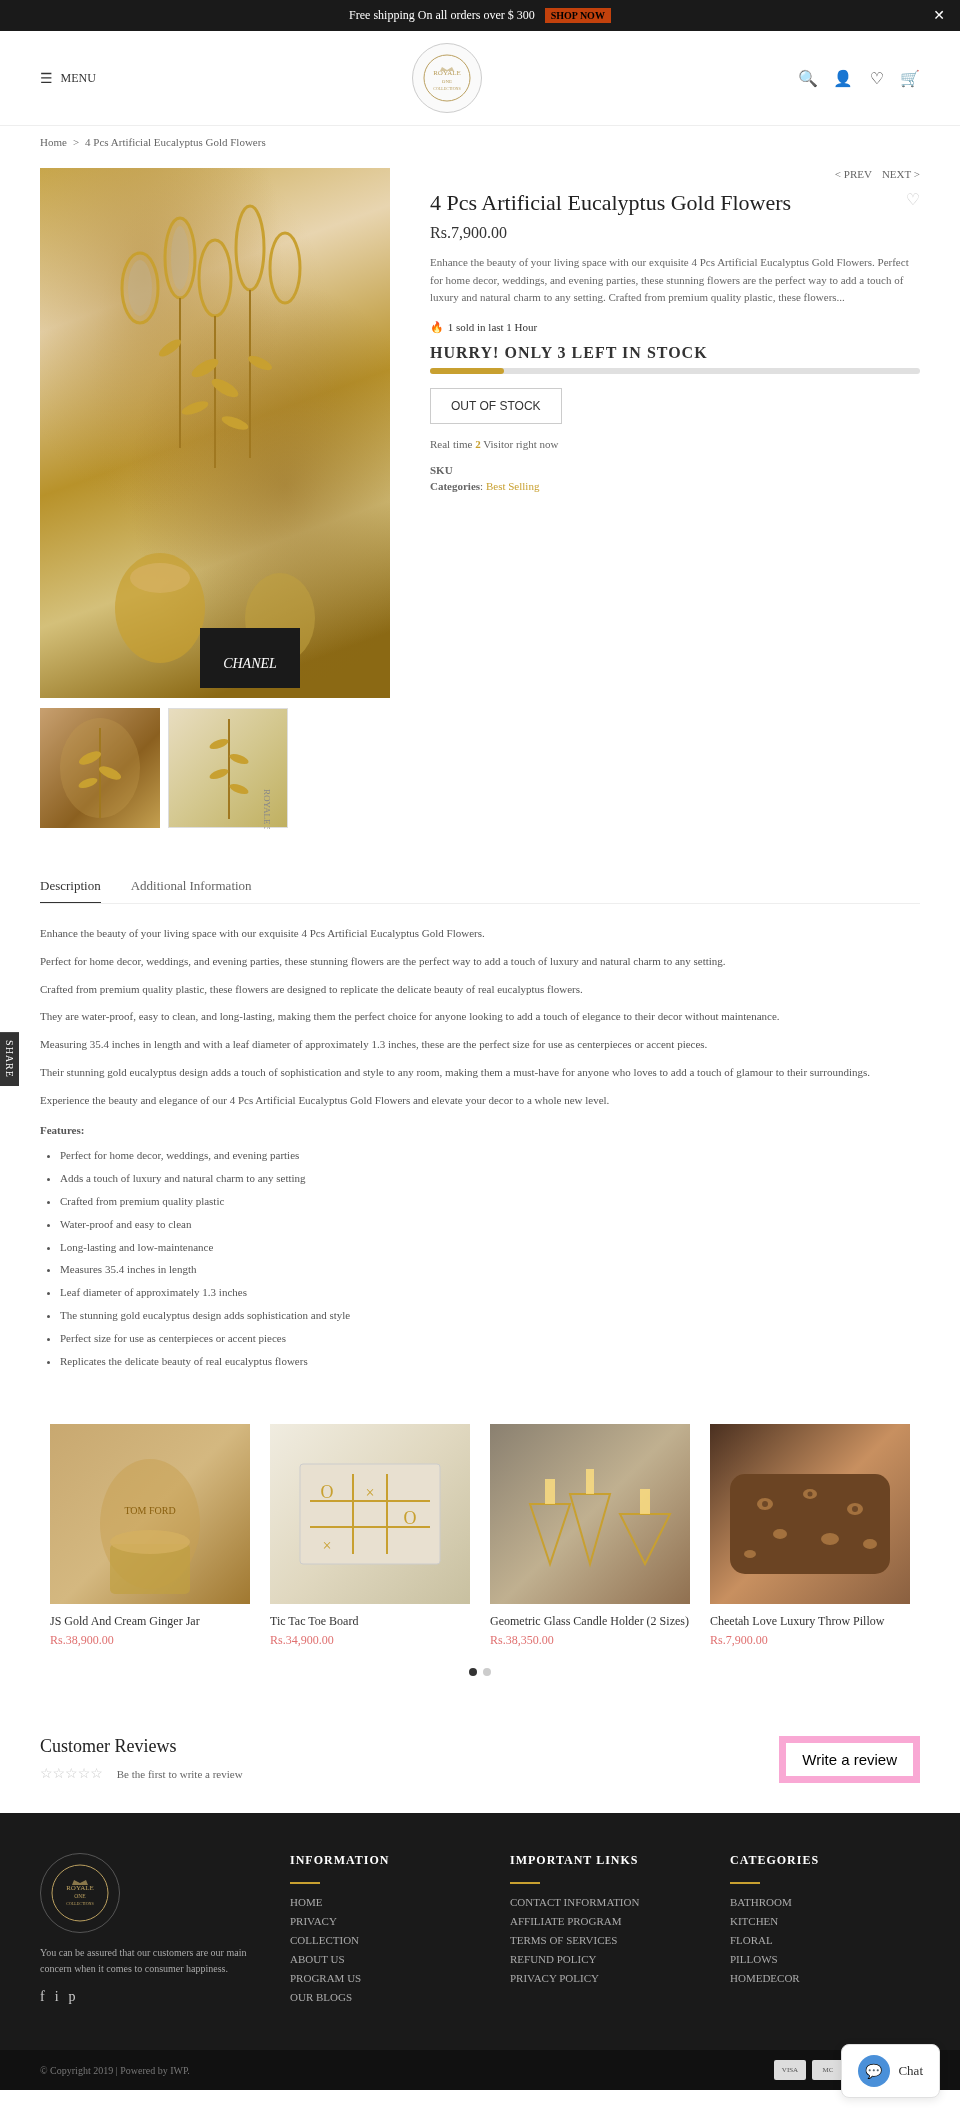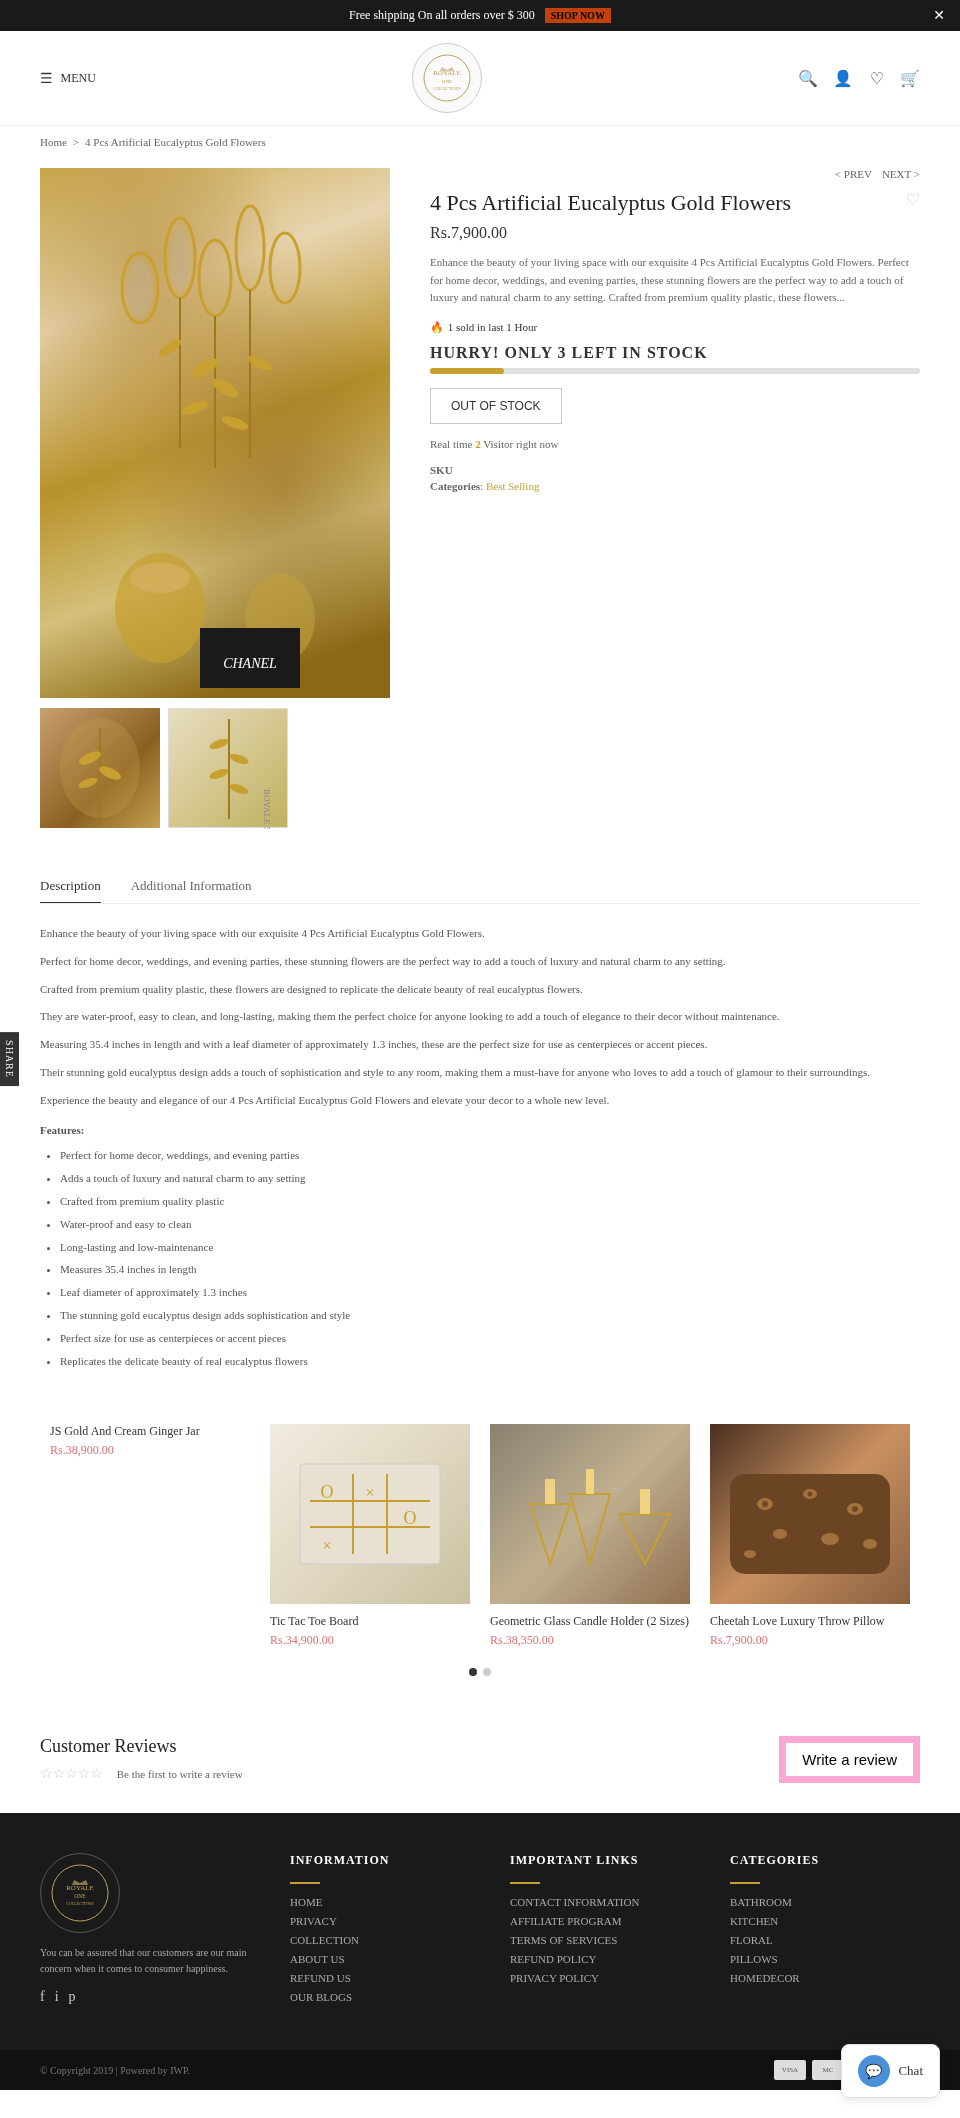--- a/index.html
+++ b/index.html
@@ -511,20 +511,28 @@
       <li>The stunning gold eucalyptus design adds sophistication and style</li>
       <li>Perfect size for use as centerpieces or accent pieces</li>
       <li>Replicates the delicate beauty of real eucalyptus flowers</li>
     </ul>
   </div>
 </section>
 
 <section class="related-section">
   <div class="products-grid">
     <div class="product-card">
+      <div class="product-card-img card1">
+        <svg width="200" height="180" viewBox="0 0 200 180">
+          <ellipse cx="100" cy="100" rx="50" ry="65" fill="#c8a050" opacity="0.5"></ellipse>
+          <rect x="60" y="120" width="80" height="50" rx="5" fill="#c0a040" opacity="0.7"></rect>
+          <ellipse cx="100" cy="118" rx="40" ry="12" fill="#d4b060" opacity="0.8"></ellipse>
+          <text x="100" y="90" text-anchor="middle" fill="#8a6010" font-size="10">TOM FORD</text>
+        </svg>
+      </div>
       <div class="product-card-name">JS Gold And Cream Ginger Jar</div>
       <div class="product-card-price">Rs.38,900.00</div>
     </div>
 
     <div class="product-card">
       <div class="product-card-img card2">
         <svg width="200" height="180" viewBox="0 0 200 180">
           <rect x="30" y="40" width="140" height="100" rx="3" fill="#e8e0d0" stroke="#ccc" stroke-width="1"></rect>
 
           <line x1="83" y1="50" x2="83" y2="130" stroke="#c8a030" stroke-width="2"></line>
@@ -619,21 +627,21 @@
       </div>
     </div>
 
     <div class="footer-col">
       <h4>INFORMATION</h4>
       <div class="footer-divider"></div>
       <a href="#">HOME</a>
       <a href="#">PRIVACY</a>
       <a href="#">COLLECTION</a>
       <a href="#">ABOUT US</a>
-      <a href="#">REFUND US</a>
+      <a href="#">PROGRAM US</a>
       <a href="#">OUR BLOGS</a>
     </div>
 
     <div class="footer-col">
       <h4>IMPORTANT LINKS</h4>
       <div class="footer-divider"></div>
       <a href="#">CONTACT INFORMATION</a>
       <a href="#">AFFILIATE PROGRAM</a>
       <a href="#">TERMS OF SERVICES</a>
       <a href="#">REFUND POLICY</a>

